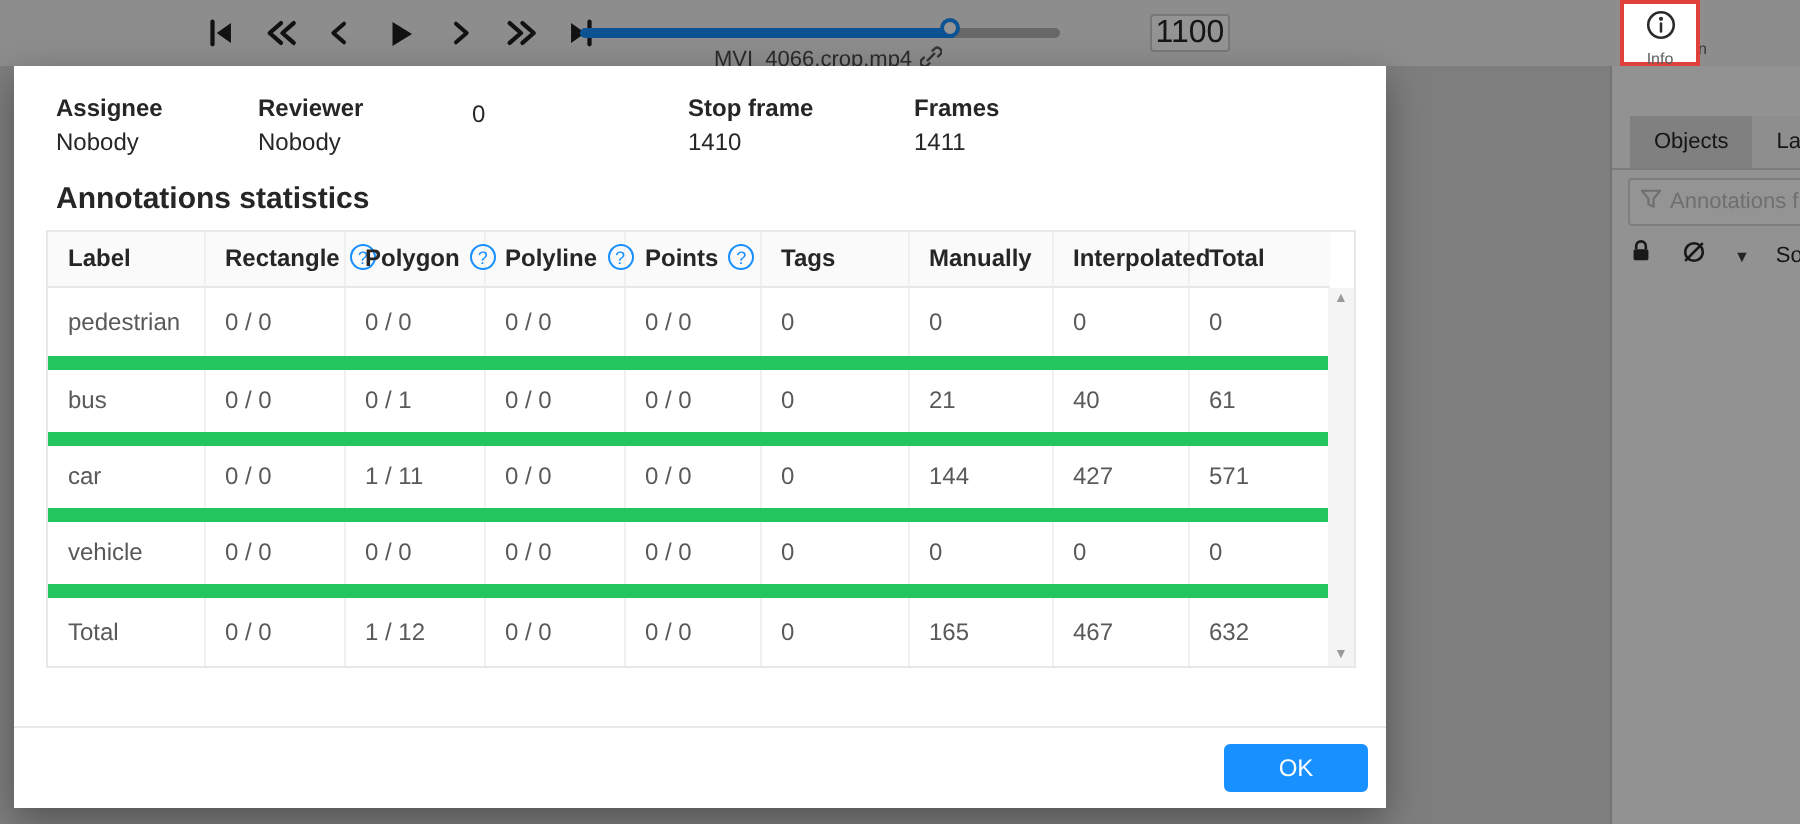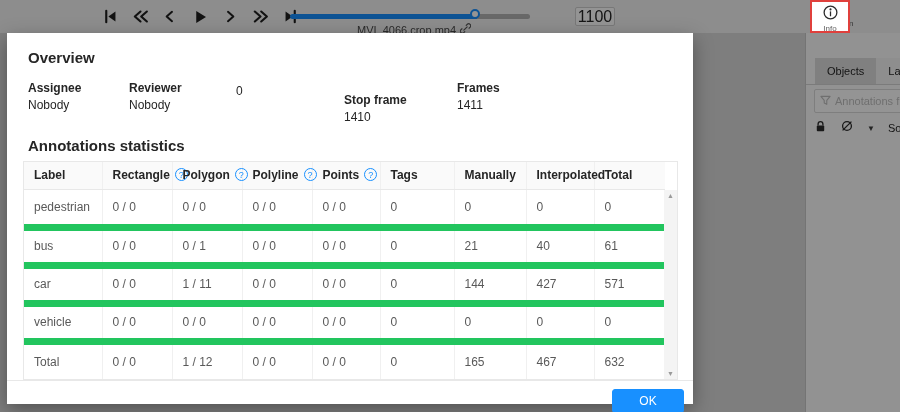--- a/index.html
+++ b/index.html
@@ -47,21 +47,21 @@
   
   .mask { position:absolute; inset:0; background:rgba(0,0,0,0.42); z-index:5; }
 
   
   .modal { position:absolute; left:7px; top:33px; width:686px; height:371px; background:#fff; z-index:10;
            box-shadow:0 6px 18px rgba(0,0,0,0.35); display:flex; flex-direction:column; }
   .modal-body { padding:14px 15px 0 15px; flex:1; }
   .m-title { font-size:15px; font-weight:600; color:#262626; margin:2px 0 15px 6px; }
   .fields { display:flex; padding-left:6px; margin-bottom:13px; }
   .field:nth-child(1){ width:101px; } .field:nth-child(2){ width:107px; }
-  .field:nth-child(3){ width:108px; } .field:nth-child(4){ width:113px;margin-top:12px; }
+  .field:nth-child(3){ width:108px; } .field:nth-child(4){ width:113px; }
   .f-label { font-size:12px; font-weight:700; color:#262626; }
   .f-value { font-size:12px; color:#262626; margin-top:3px; }
   .m-subtitle { font-size:15px; font-weight:600; color:#262626; margin:0 0 7px 6px; }
 
   .table-wrap { position:relative; border:1px solid #e8e8e8; margin-left:1px; padding-right:13px; background:#fff; }
   table { width:100%; border-collapse:collapse; table-layout:fixed; }
   th { height:27px; background:#fafafa; font-size:12px; font-weight:700; color:#262626; text-align:left;
        padding:0 10px; border-bottom:1px solid #e8e8e8; border-right:1px solid #f0f0f0; white-space:nowrap; }
   th:last-child { border-right:none; }
   td { height:38px; font-size:12px; color:#595959; padding:0 10px; border-bottom:7px solid #22c55e;
@@ -201,21 +201,20 @@
           </svg></span>
       <span class="caret">▼</span>
       <span class="sort-label">Sort</span>
     </div>
   </div>
 
   <div class="mask"></div>
 
   <div class="modal">
     <div class="modal-body">
-      <div class="m-title">Overview</div>
 
       <div class="fields">
         <div class="field">
           <div class="f-label">Assignee</div>
           <div class="f-value">Nobody</div>
         </div>
         <div class="field">
           <div class="f-label">Reviewer</div>
           <div class="f-value">Nobody</div>
         </div>

